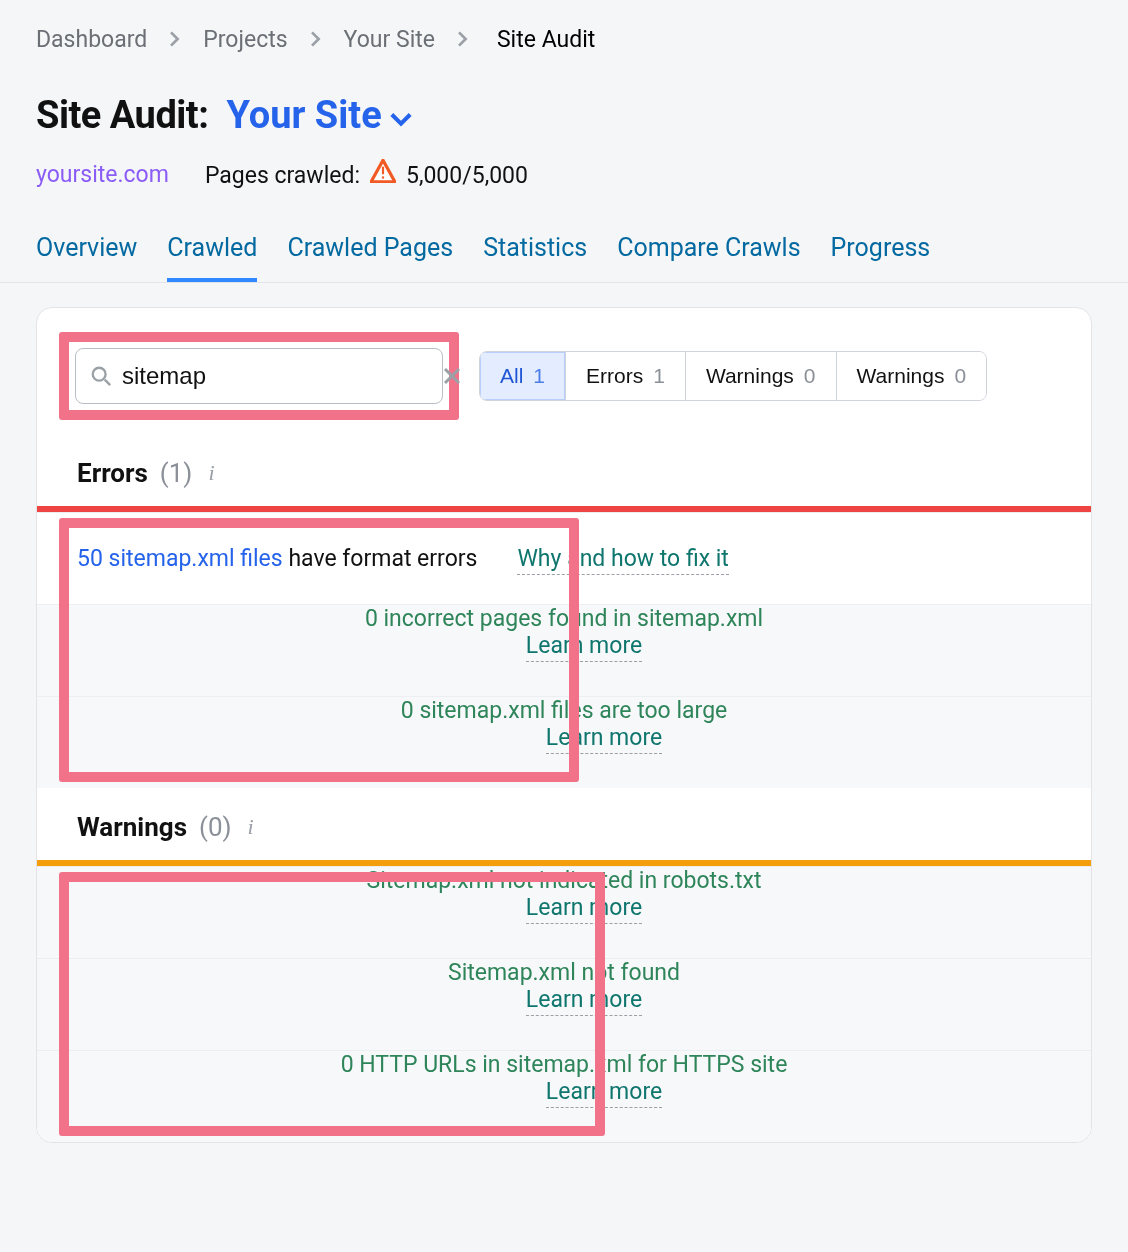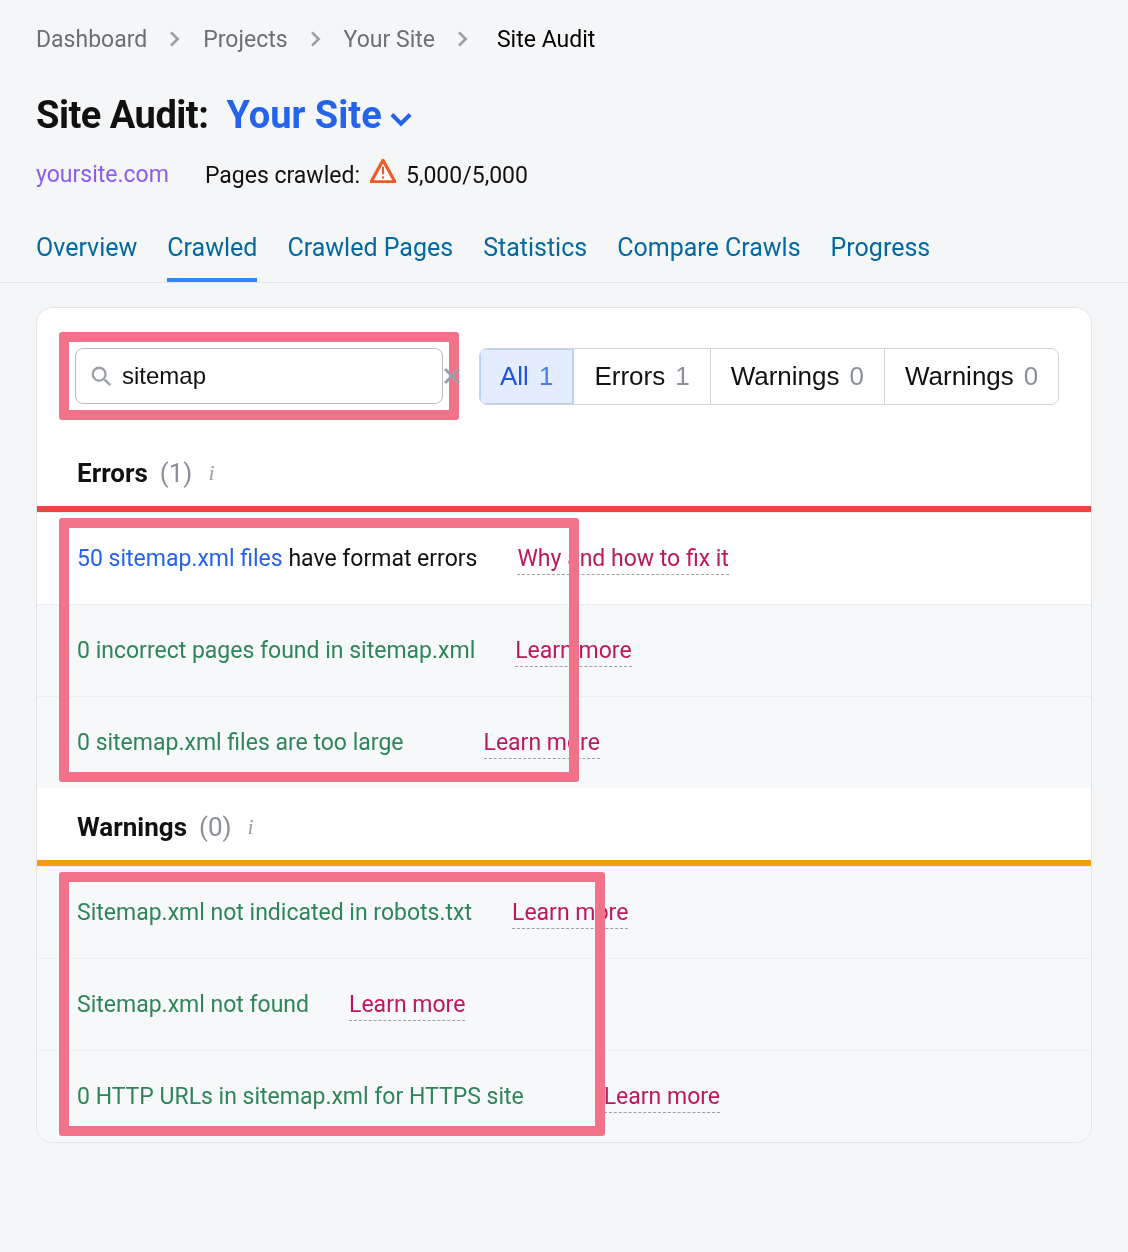--- a/index.html
+++ b/index.html
@@ -83,21 +83,21 @@
     font-size: 24px; color: #111;
     background: transparent;
   }
   .icon-grey { color: #9aa0a6; display: inline-flex; }
 
   .seg {
     display: inline-flex; border: 1px solid #cfd3da; border-radius: 8px; overflow: hidden;
   }
   .seg button {
     display: inline-flex; align-items: flex-start; gap: 10px;
-    padding: 12px 20px; font-size: 26px;
+    padding: 12px 20px; font-size: 21px;
     background: #fff; border: 0; border-right: 1px solid #cfd3da;
     cursor: pointer; color: #111;
   }
   .seg button:last-child { border-right: 0; }
   .seg button.active { background: #e4edff; color: #1f56d6; box-shadow: inset 0 0 0 1px #b8cefc; }
   .seg .count { color: #8b9099; }
   .seg button.active .count { color: #4d7ee8; }
 
   
   .sec-header {
@@ -113,31 +113,31 @@
   .sec-rule-warn  { height: 6px; background: #f59e0b; }
 
   
   .rows { position: relative; }
   .issue-row {
     display: flex; align-items: center;
     border-top: 1px solid #eceef1;
     padding: 0 40px; height: 92px;
     font-size: 23px;
   }
-  .issue-row.muted { background: #f7f8fa; }
+  .issue-row.muted { background: #f7f8fa; flex-direction: column; }
   .issue-row .issue-text { flex: 0 0 auto; }
   .issue-row .link-blue { color: #2563eb; }
   .issue-row .link-green { color: #2f855a; }
   .issue-row .black { color: #111; }
   .issue-row .help {
     margin-left: auto;
     text-align: right;
   }
   .help-link {
-    color: #be185d;
+    color: #0f766e;
     border-bottom: 1px dashed #9aa0a6;
     padding-bottom: 2px;
     cursor: pointer;
     white-space: nowrap;
   }
 
   
   .annot-abs {
     position: absolute;
     border: 10px solid #f27289;

